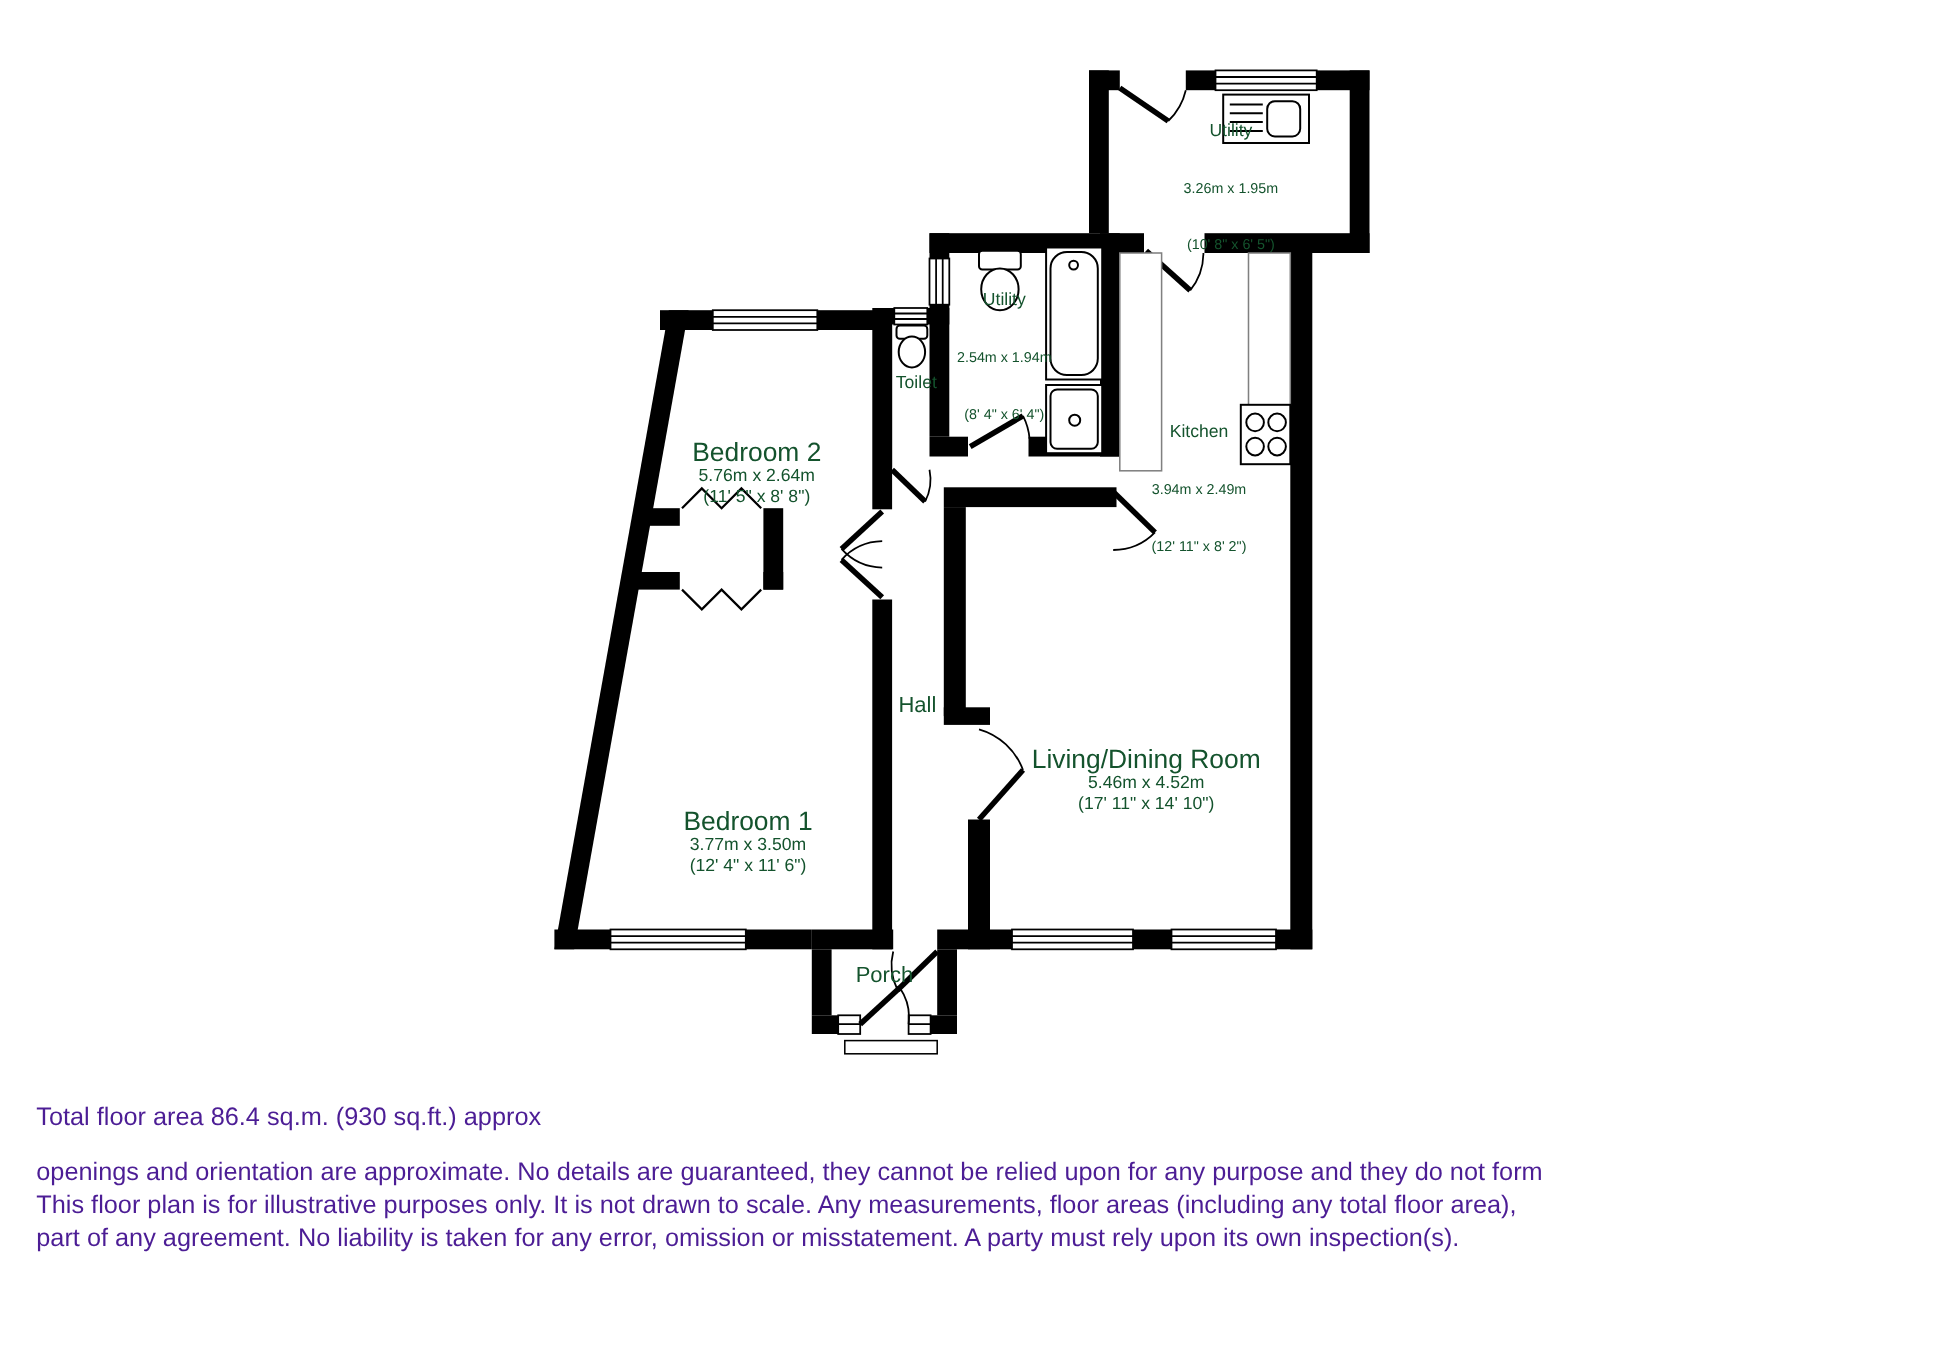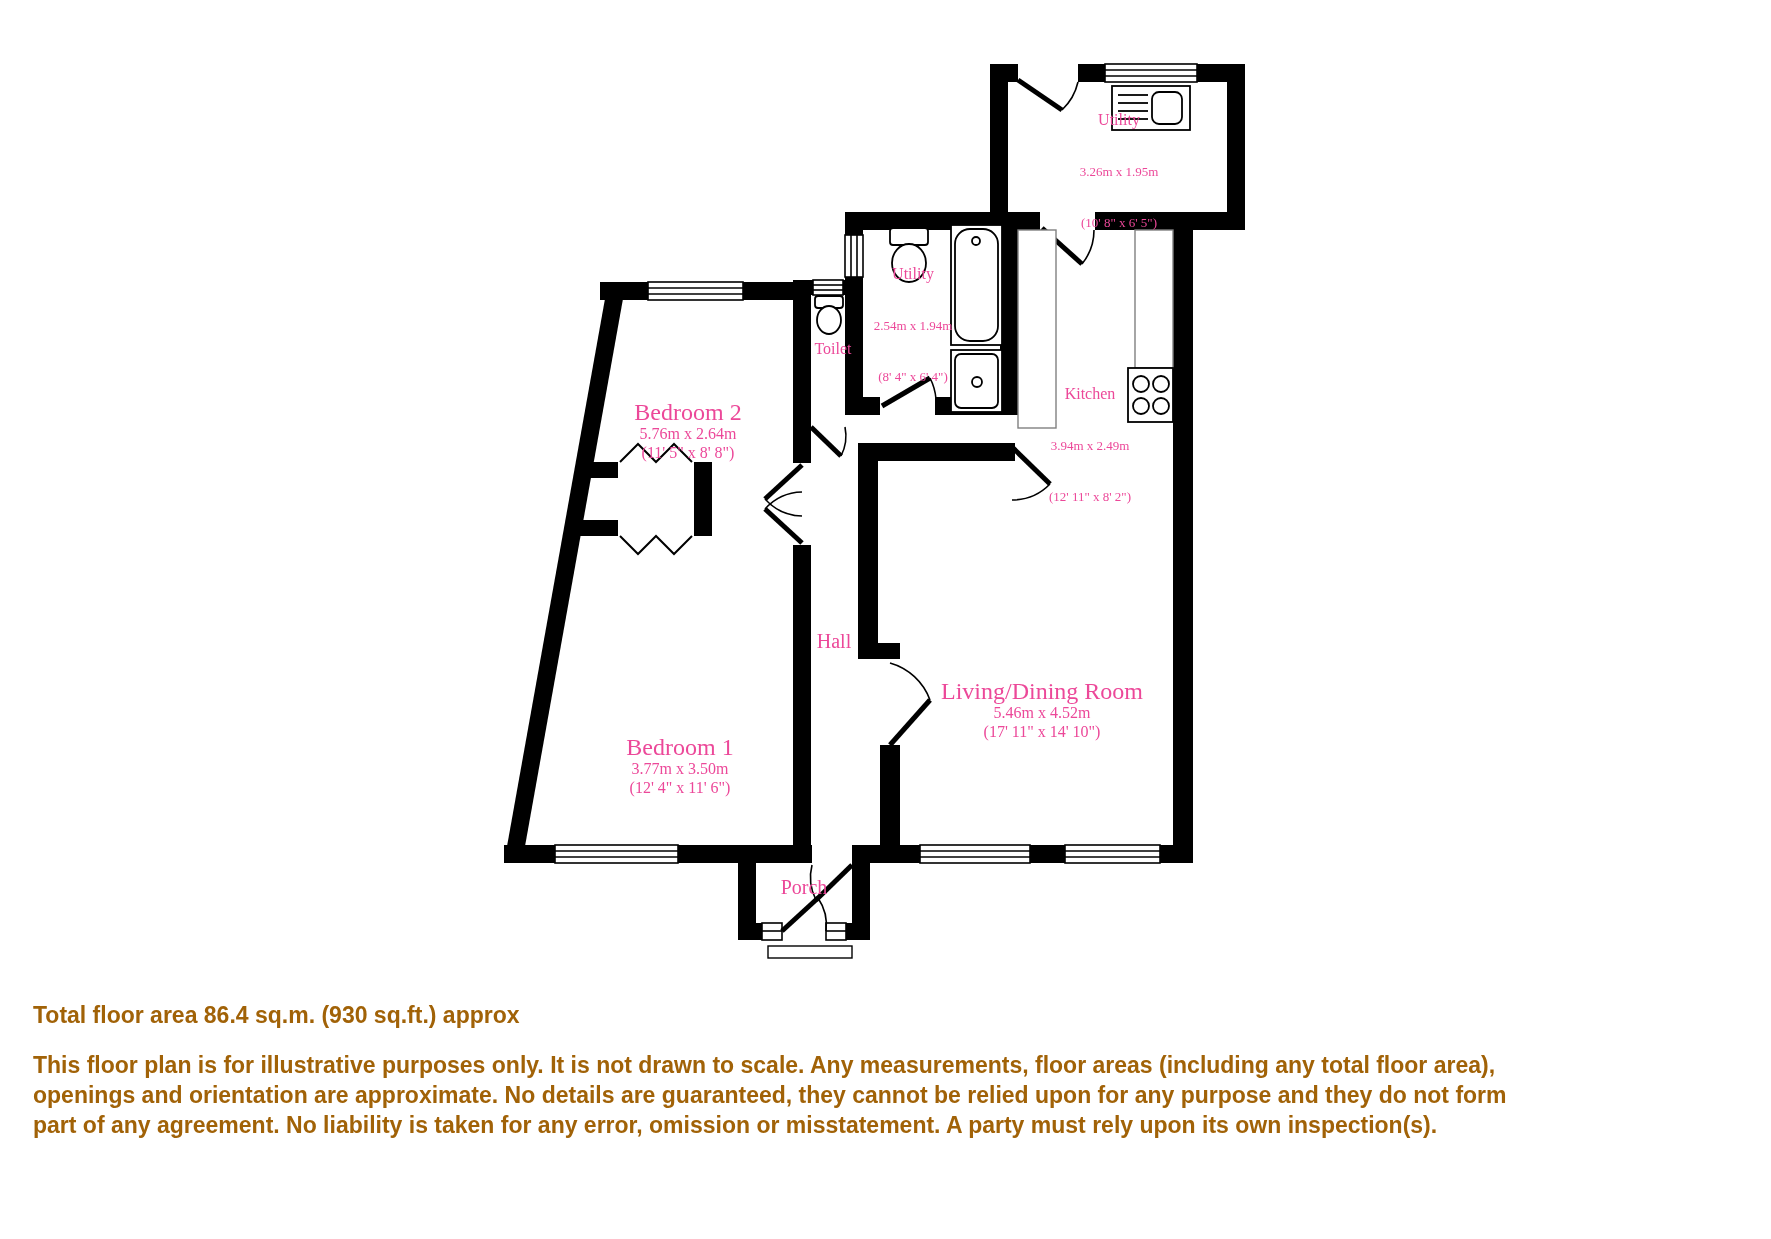--- a/index.html
+++ b/index.html
@@ -1,25 +1,25 @@
 <!DOCTYPE html>
 <html><head>
 <meta charset="utf-8">
 <style>
   html,body{margin:0;padding:0;background:#ffffff;}
   #canvas{position:relative;width:1771px;height:1239px;background:#ffffff;
           font-family:"Liberation Sans",sans-serif;color:#000;overflow:hidden;}
   #plan-svg{position:absolute;left:0;top:0;}
-  .room-label{position:absolute;transform:translate(-50%,-50%);text-align:center;white-space:nowrap;color:#ec4899;font-family:Liberation Serif, serif;}
+  .room-label{position:absolute;transform:translate(-50%,-50%);text-align:center;white-space:nowrap;color:#14532d;}
   .room-label .rname{font-size:24px;line-height:23px;}
   .room-label .rdim{font-size:16px;line-height:19px;}
   .room-label.small .rname{font-size:16px;line-height:17px;}
   .room-label.small .rdim{font-size:13px;line-height:15px;margin-top:36px;}
   .room-label.mid .rname{font-size:20px;line-height:20px;}
-  .footer{position:absolute;left:33px;font-size:23px;line-height:30px;color:#a16207;font-weight:bold;}
+  .footer{position:absolute;left:33px;font-size:23px;line-height:30px;color:#4c1d95;}
   #footer-total{top:1000px;}
   #footer-disclaimer{top:1050px;}
 </style>
 </head>
 <body>
 
 <div id="canvas">
 
 <svg id="plan-svg" width="1771" height="1239" viewBox="0 0 1771 1239">
 
@@ -269,18 +269,18 @@
   <div class="rname">Hall</div>
 </div>
 
 <div class="room-label mid" style="left:804px;top:887px">
   <div class="rname" style="font-size:20px">Porch</div>
 </div>
 
 <div class="footer" id="footer-total">Total floor area 86.4 sq.m. (930 sq.ft.) approx</div>
 
 <div class="footer" id="footer-disclaimer">
+  <div>openings and orientation are approximate. No details are guaranteed, they cannot be relied upon for any purpose and they do not form</div>
   <div>This floor plan is for illustrative purposes only. It is not drawn to scale. Any measurements, floor areas (including any total floor area),</div>
-  <div>openings and orientation are approximate. No details are guaranteed, they cannot be relied upon for any purpose and they do not form</div>
   <div>part of any agreement. No liability is taken for any error, omission or misstatement. A party must rely upon its own inspection(s).</div>
 </div>
 
 </div>
 
 </body></html>

